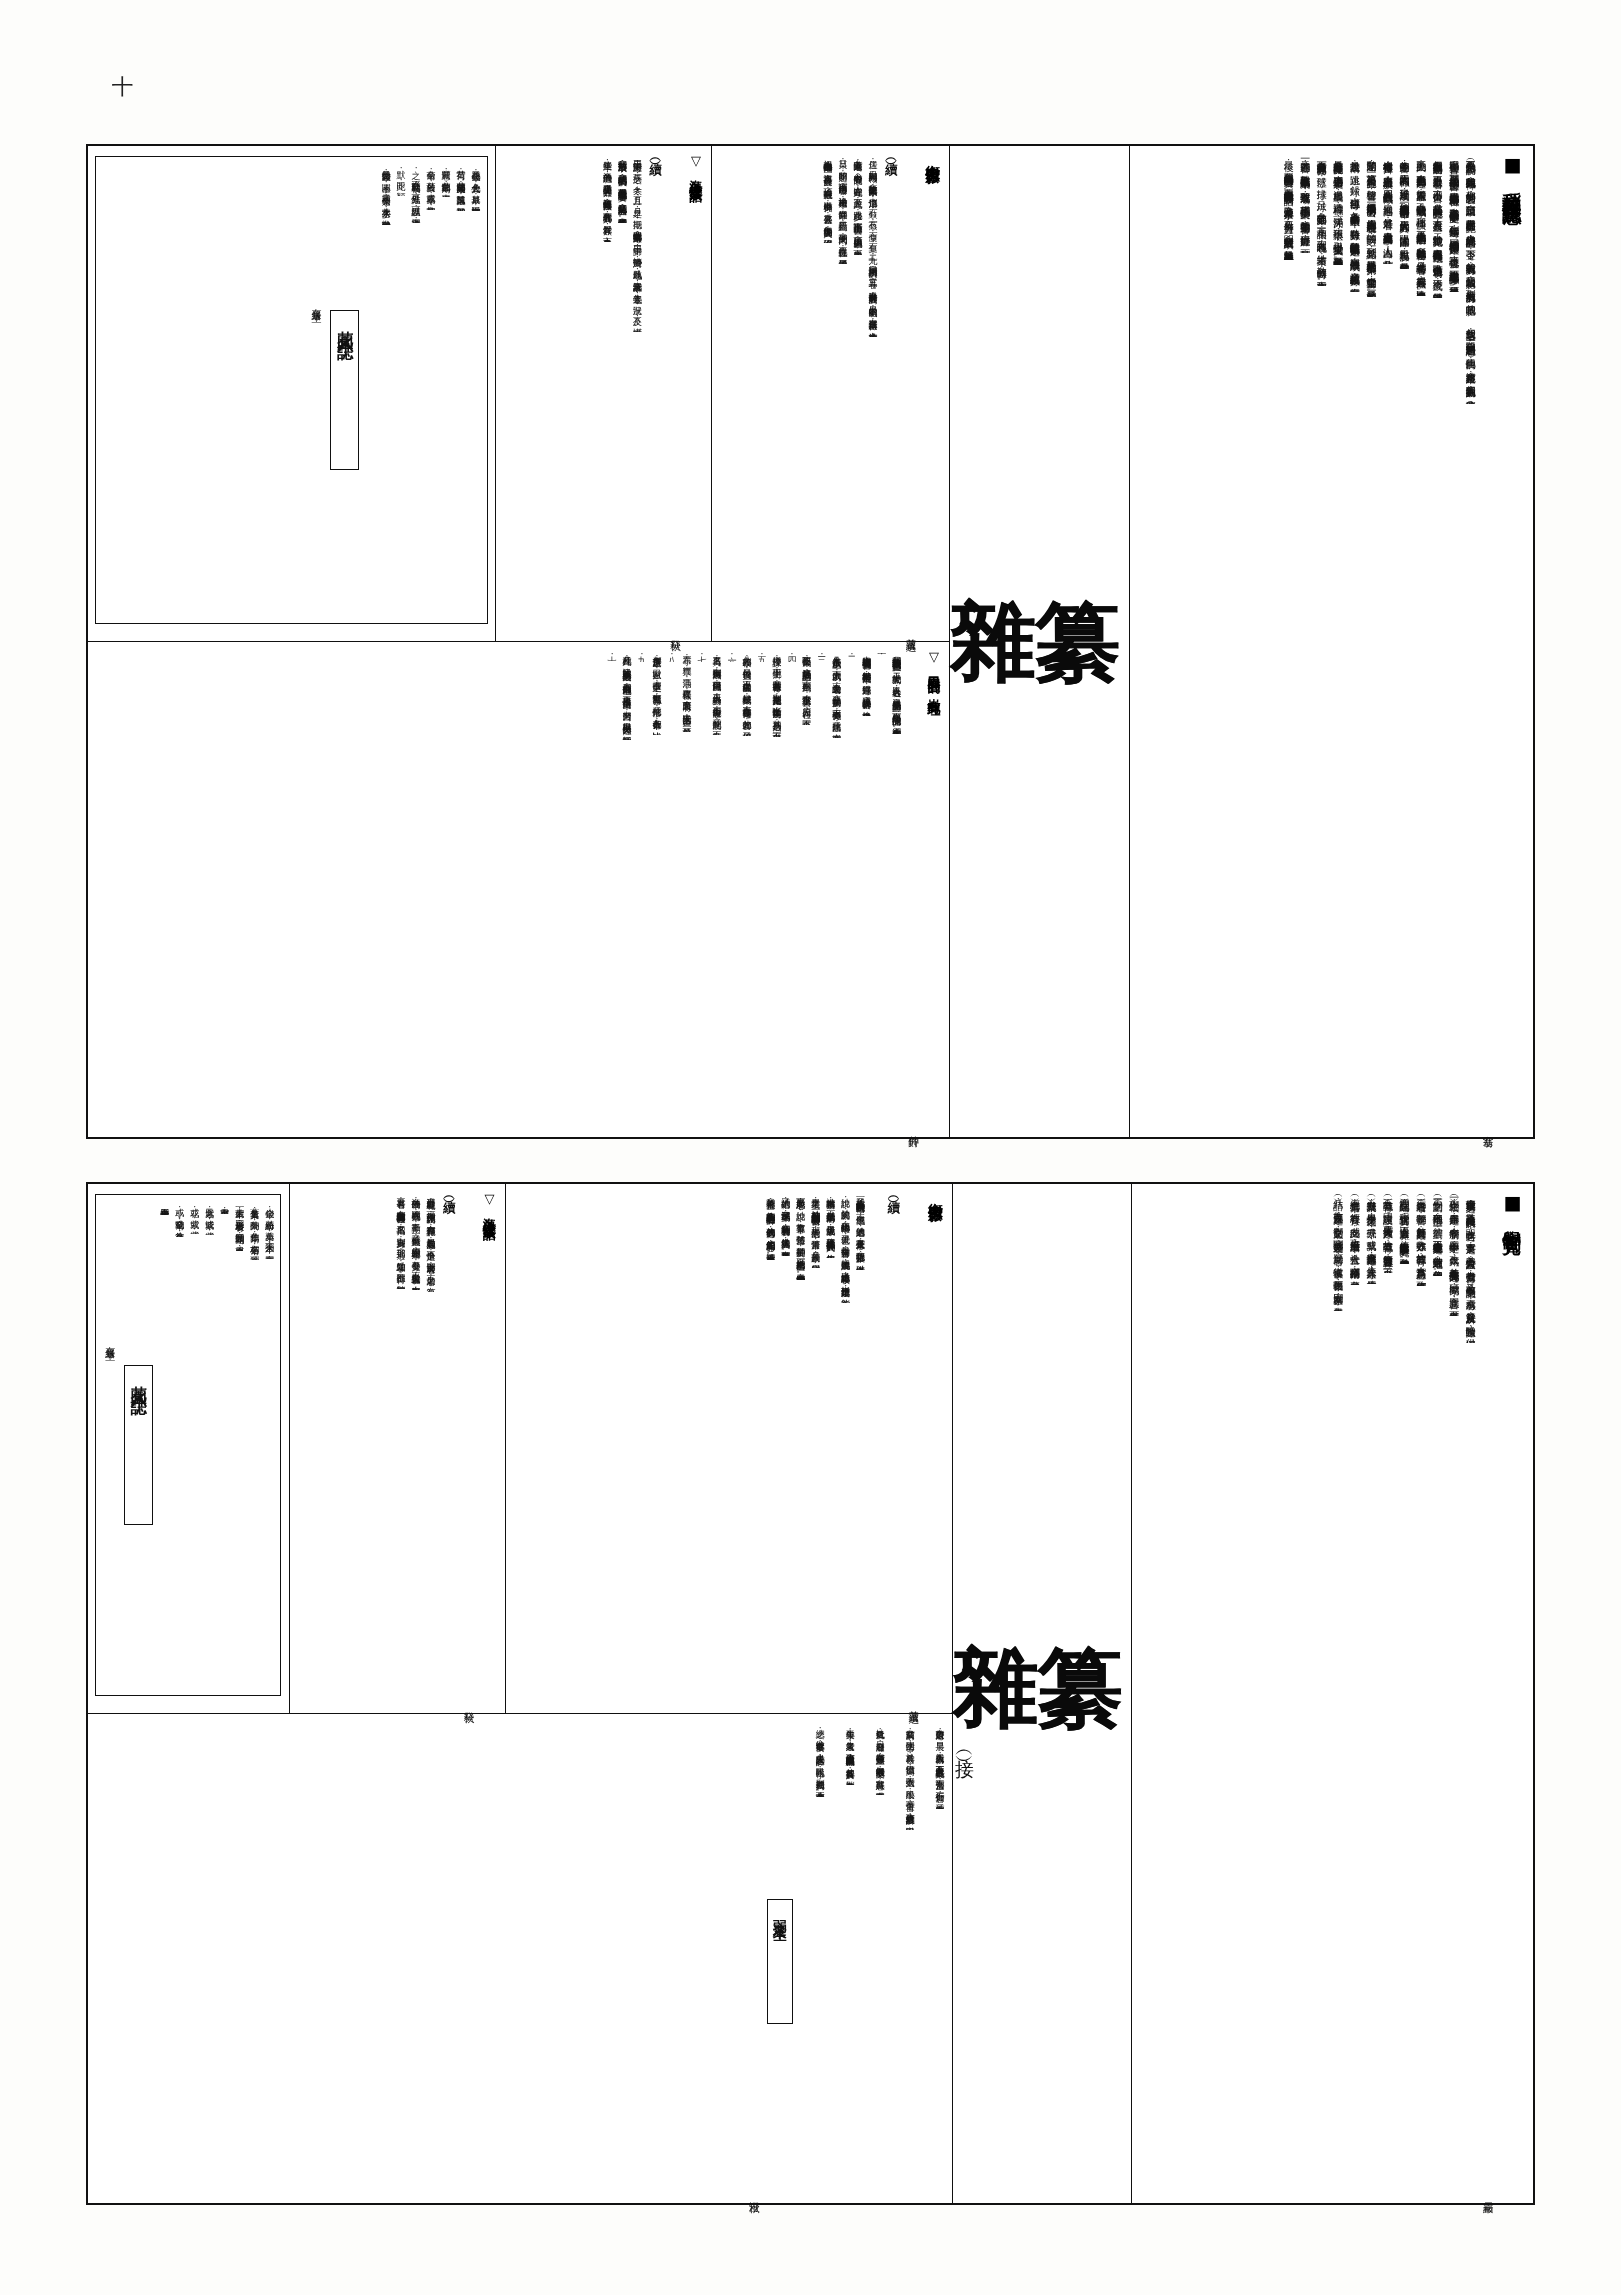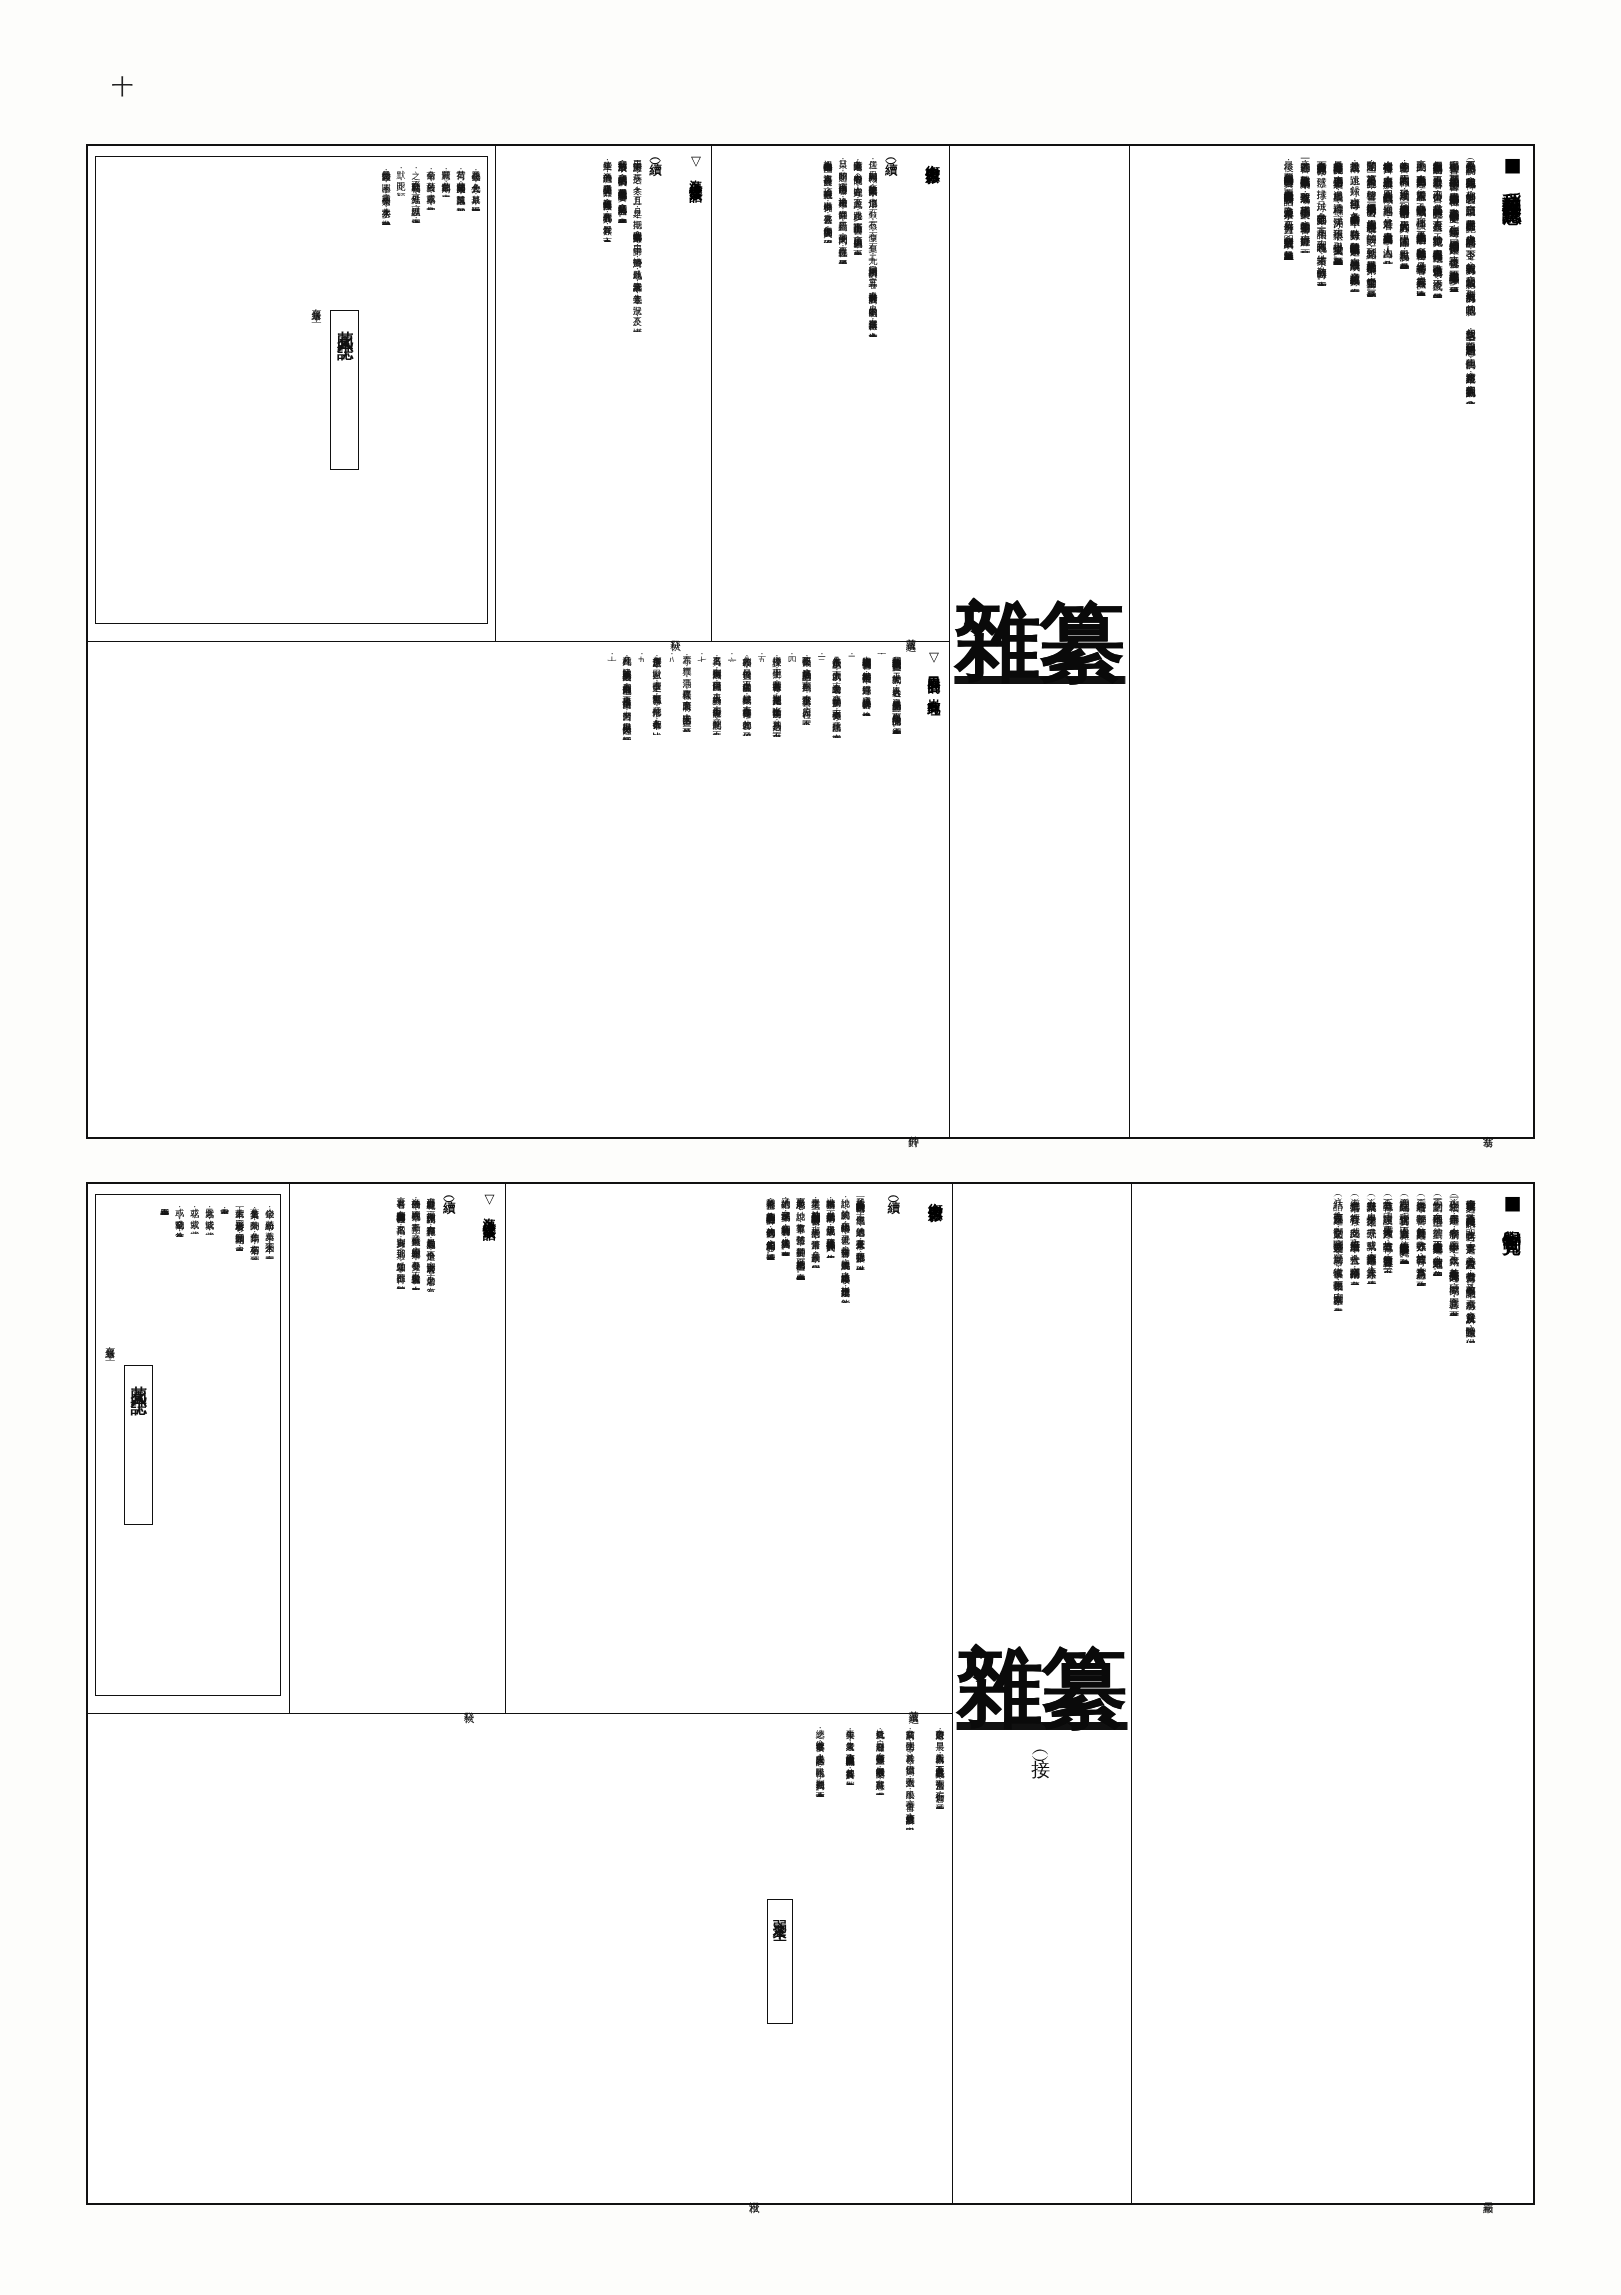--- a/index.html
+++ b/index.html
@@ -51,24 +51,23 @@
     align-items: stretch;
   }
 
   
   .masthead {
     width: 180px;
     box-sizing: border-box;
     border-left: 1.4px solid #111;
     display: flex;
     flex-direction: column;
-    align-items: center;
+    align-items: flex-start;
     justify-content: center;
     padding: 7.2px 0;
-    text-decoration: underline;
   }
   .masthead .big {
     font-family: "DejaVu Serif", serif;
     font-weight: bold;
     font-size: 85px;
     line-height: 1.05;
     color: #0a0a0a;
     text-shadow: 0.7px 0 0 #0a0a0a;
   }
   .masthead .sub {

